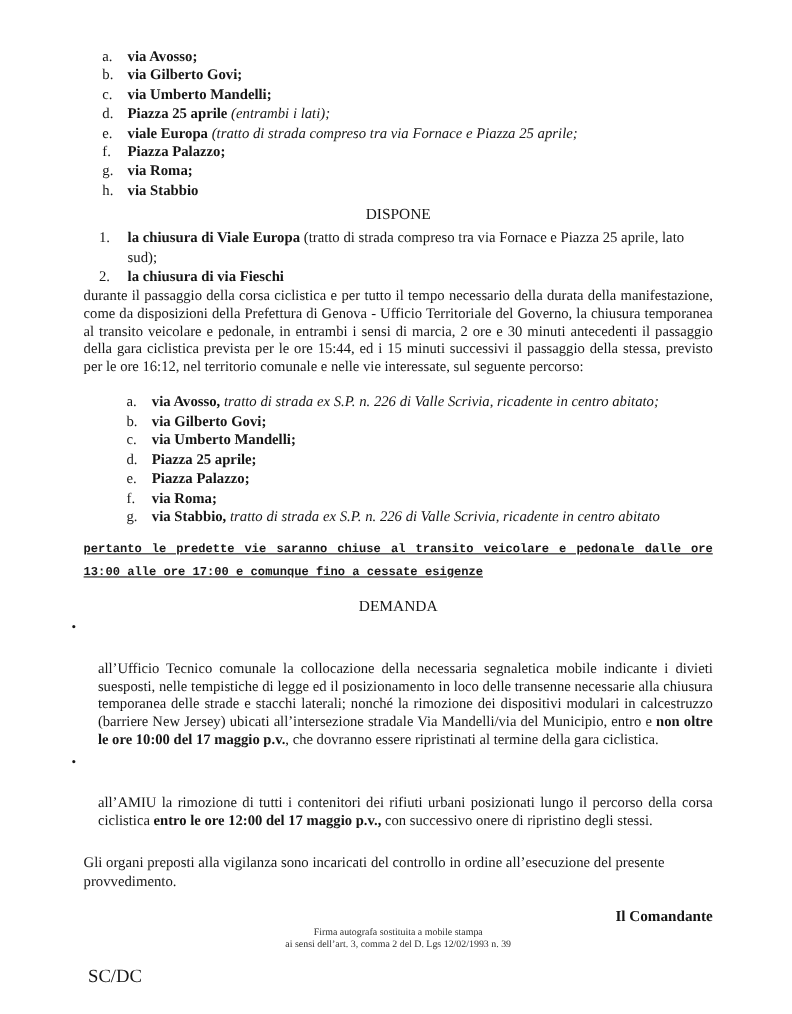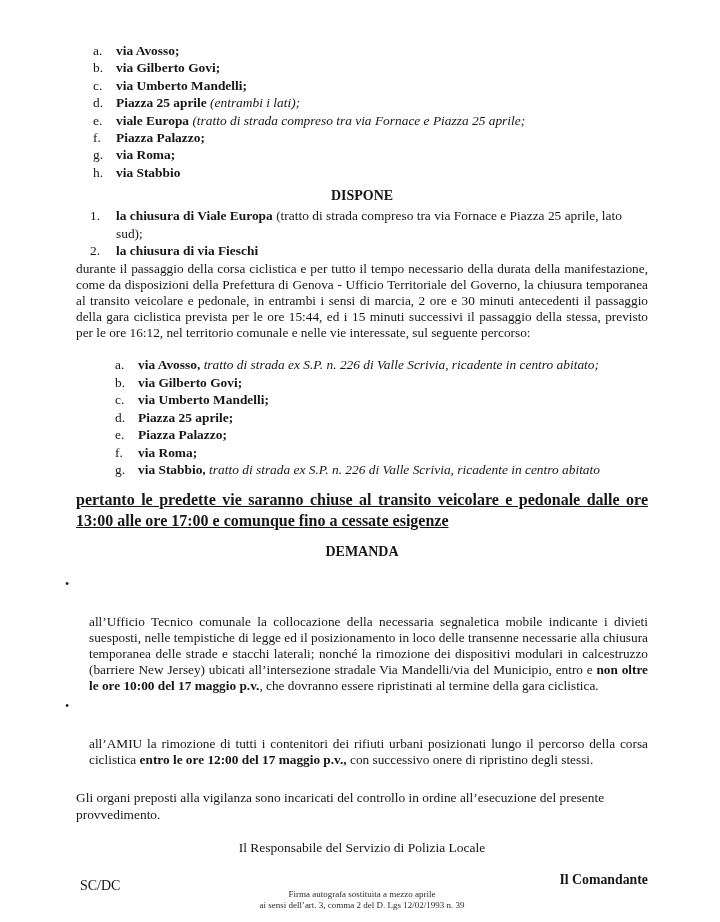--- a/index.html
+++ b/index.html
@@ -18,49 +18,49 @@
   .street-list-2 { margin-left:39px; }
   .ord-list      { margin-left:14px; margin-top:3px; }
   .li { display:flex; font-size:13.4px; line-height:17.4px; }
   .li .mk { flex:0 0 23px; }
   .ord-list .li .mk { flex:0 0 26px; }
   .li .tx { flex:1 1 auto; }
   .nm { font-weight:700; }
   .nt { font-style:italic;text-align:center; }
   .nt:empty, .rest:empty { display:none; }
   
-  .hd { text-align:center; font-weight:700; font-size:14px; line-height:17px; }
+  .hd { text-align:center; font-weight:400; font-size:14px; line-height:17px; }
   .hd-dispone  { margin-top:6px; }
   .hd-inoltre  { margin-top:1px; }
-  .hd-demanda  { margin-top:12px; margin-bottom:16px; }
+  .hd-demanda  { margin-top:12px; margin-bottom:2px; }
   
   .para-bold-just {
     font-weight:400; text-align:justify;
     font-size:13.3px; line-height:16px; margin-top:2px;
   }
   .pertanto {
     margin-top:12px;
-    font-weight:700; font-size:16px; line-height:20.5px;
-    text-align:justify; text-decoration:underline;
+    font-weight:700; font-size:11px; line-height:20.5px;
+    text-align:justify; text-decoration:underline;font-family:Liberation Mono, monospace;
   }
   
   .bullets { margin-left:-11px; }
   .bullet-li { display:flex; font-size:13.3px; line-height:16px; margin-top:2px; }
   .bullet-li .mk { flex:0 0 24px; font-size:12px; }
   .bullet-li .tx { flex:1 1 auto; text-align:justify;margin-top:38px; }
   .para-plain {
     font-size:13.4px; line-height:16.2px; margin-top:22px;
   }
   
   .sig-responsabile { text-align:center; font-size:13.5px; margin-top:17px; }
   .sig-title { text-align:right; font-weight:700; font-size:13.8px; margin-top:16px; }
   .sig-name  { text-align:center; font-weight:700; font-size:14px;   margin-top:1px; }
   .sig-small { text-align:center; font-size:9px; line-height:11.5px; color:#2a2a2a; }
   .sig-small-wrap { margin-top:1px; }
-  .initials { position:absolute; left:80px; top:878px; font-size:14px;font-family:Liberation Serif, serif; }
+  .initials { position:absolute; left:80px; top:878px; font-size:17px;font-family:Liberation Serif, serif; }
 </style>
 </head>
 <body>
 
 <div class="page">
 
   <div class="street-list-1">
     <div class="li">
         <span class="mk">a.</span>
         <div class="tx"><span class="nm">via Avosso;</span> </div>
@@ -152,22 +152,21 @@
       <div class="tx"><span>all’Ufficio Tecnico comunale la collocazione della necessaria segnaletica mobile indicante i divieti suesposti, nelle tempistiche di legge ed il posizionamento in loco delle transenne necessarie alla chiusura temporanea delle strade e stacchi laterali; nonché la rimozione dei dispositivi modulari in calcestruzzo (barriere New Jersey) ubicati all’intersezione stradale Via Mandelli/via del Municipio, entro e </span><b>non oltre le ore 10:00 del 17 maggio p.v.</b><span>, che dovranno essere ripristinati al termine della gara ciclistica.</span></div>
     </div>
     <div class="bullet-li" style="margin-top:4px;">
       <span class="mk">•</span>
       <div class="tx"><span>all’AMIU la rimozione di tutti i contenitori dei rifiuti urbani posizionati lungo il percorso della corsa ciclistica </span><b>entro le ore 12:00 del 17 maggio p.v.,</b><span> con successivo onere di ripristino degli stessi.</span></div>
     </div>
   </div>
 
   <p class="para-plain">Gli organi preposti alla vigilanza sono incaricati del controllo in ordine all’esecuzione del presente provvedimento.</p>
 
-  <div class="sig-responsabile">Il Responsabile del Servizio di Polizia Locale</div>
   <div class="sig-title">Il Comandante</div>
   <div class="sig-small-wrap">
-    <div class="sig-small">Firma autografa sostituita a mezzo aprile</div>
+    <div class="sig-small">Firma autografa sostituita a mobile stampa</div>
     <div class="sig-small">ai sensi dell’art. 3, comma 2 del D. Lgs 12/02/1993 n. 39</div>
   </div>
 
   <div class="initials">SC/DC</div>
 
 </div>
 
 </body></html>

